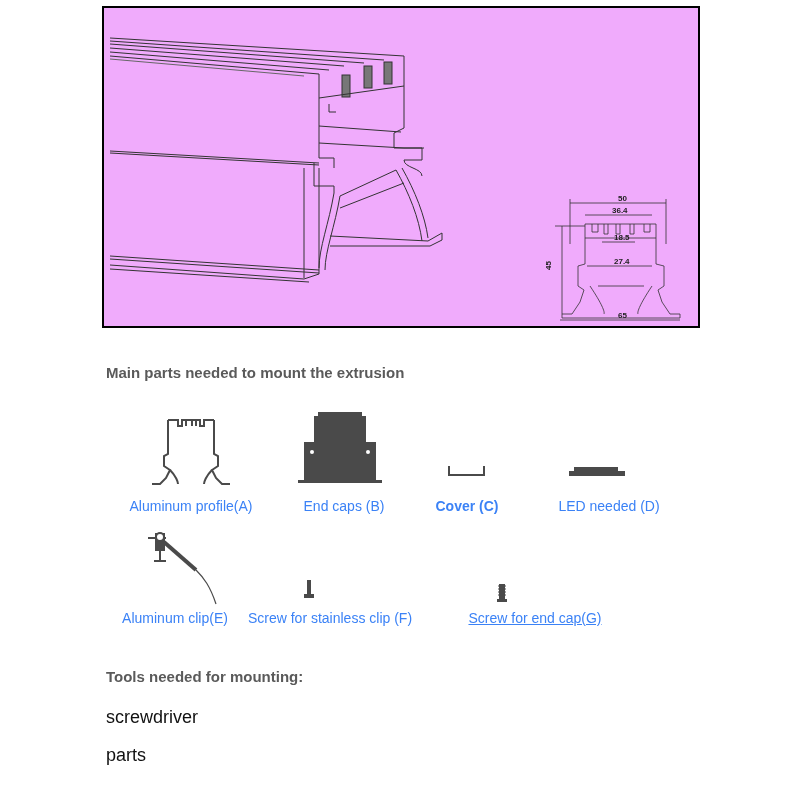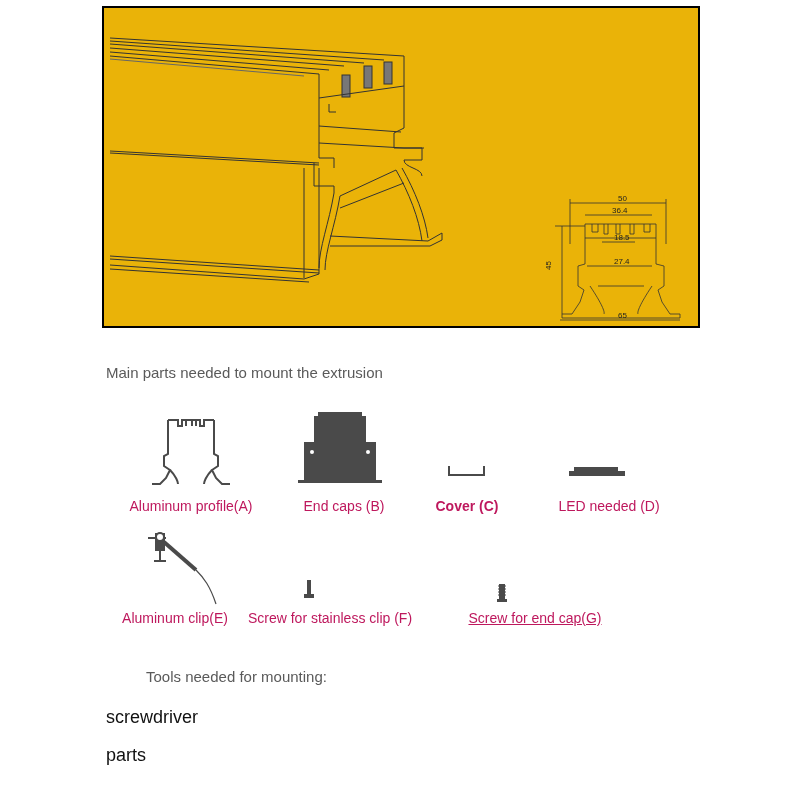--- a/index.html
+++ b/index.html
@@ -1,24 +1,24 @@
 <!DOCTYPE html>
 <html><head>
   <meta charset="utf-8">
   <style>
     html, body { margin: 0; padding: 0; background: #ffffff; }
     body { width: 800px; height: 800px; position: relative; overflow: hidden;
            font-family: "Liberation Sans", sans-serif; color: #111; }
     .frame { position: absolute; left: 102px; top: 6px; width: 594px; height: 318px;
-             border: 2px solid #000; box-sizing: content-box; background: #eab308; overflow: hidden; }
+             border: 2px solid #000; box-sizing: content-box; background: #f0abfc; overflow: hidden; font-weight: bold; }
     .frame svg { position: absolute; left: 0; top: 0; }
     .dim-label { font-size: 8px; fill: #222; font-family: "Liberation Sans", sans-serif; }
-    .section-title { position: absolute; left: 106px; font-size: 15px; font-weight: normal; color: #5a5a5a; }
+    .section-title { position: absolute; left: 106px; font-size: 15px; font-weight: bold; color: #5a5a5a; }
     .part { position: absolute; text-align: center; }
-    .part .label { position: absolute; white-space: nowrap; font-size: 14px; color: #be185d;
+    .part .label { position: absolute; white-space: nowrap; font-size: 14px; color: #3b82f6;
                    transform: translateX(-50%); }
     .part svg { position: absolute; }
     .tool { position: absolute; left: 106px; font-size: 18px; color: #111; }
   </style>
 </head>
 <body>
 
 <div class="frame">
   <svg width="594" height="318" viewBox="0 0 594 318">
     <g stroke="#333" stroke-width="1" fill="none">
@@ -178,15 +178,15 @@
       <line x1="2" y1="2" x2="10" y2="2"></line>
         <line x1="2" y1="5" x2="10" y2="5"></line>
       <line x1="2" y1="8" x2="10" y2="8"></line>
         <line x1="2" y1="11" x2="10" y2="11"></line>
     </g>
     <rect x="1" y="15" width="10" height="3" fill="#4a4a4a"></rect>
   </svg>
   <div class="label" style="left:535px;top:610px;text-decoration:underline;">Screw for end cap(G)</div>
 </div>
 
-<div class="section-title" style="top:668px;margin-left:40px;">Tools needed for mounting:</div>
+<div class="section-title" style="top:668px;">Tools needed for mounting:</div>
 <div class="tool" style="top:707px;">screwdriver</div>
 <div class="tool" style="top:745px;">parts</div>
 
 </body></html>

